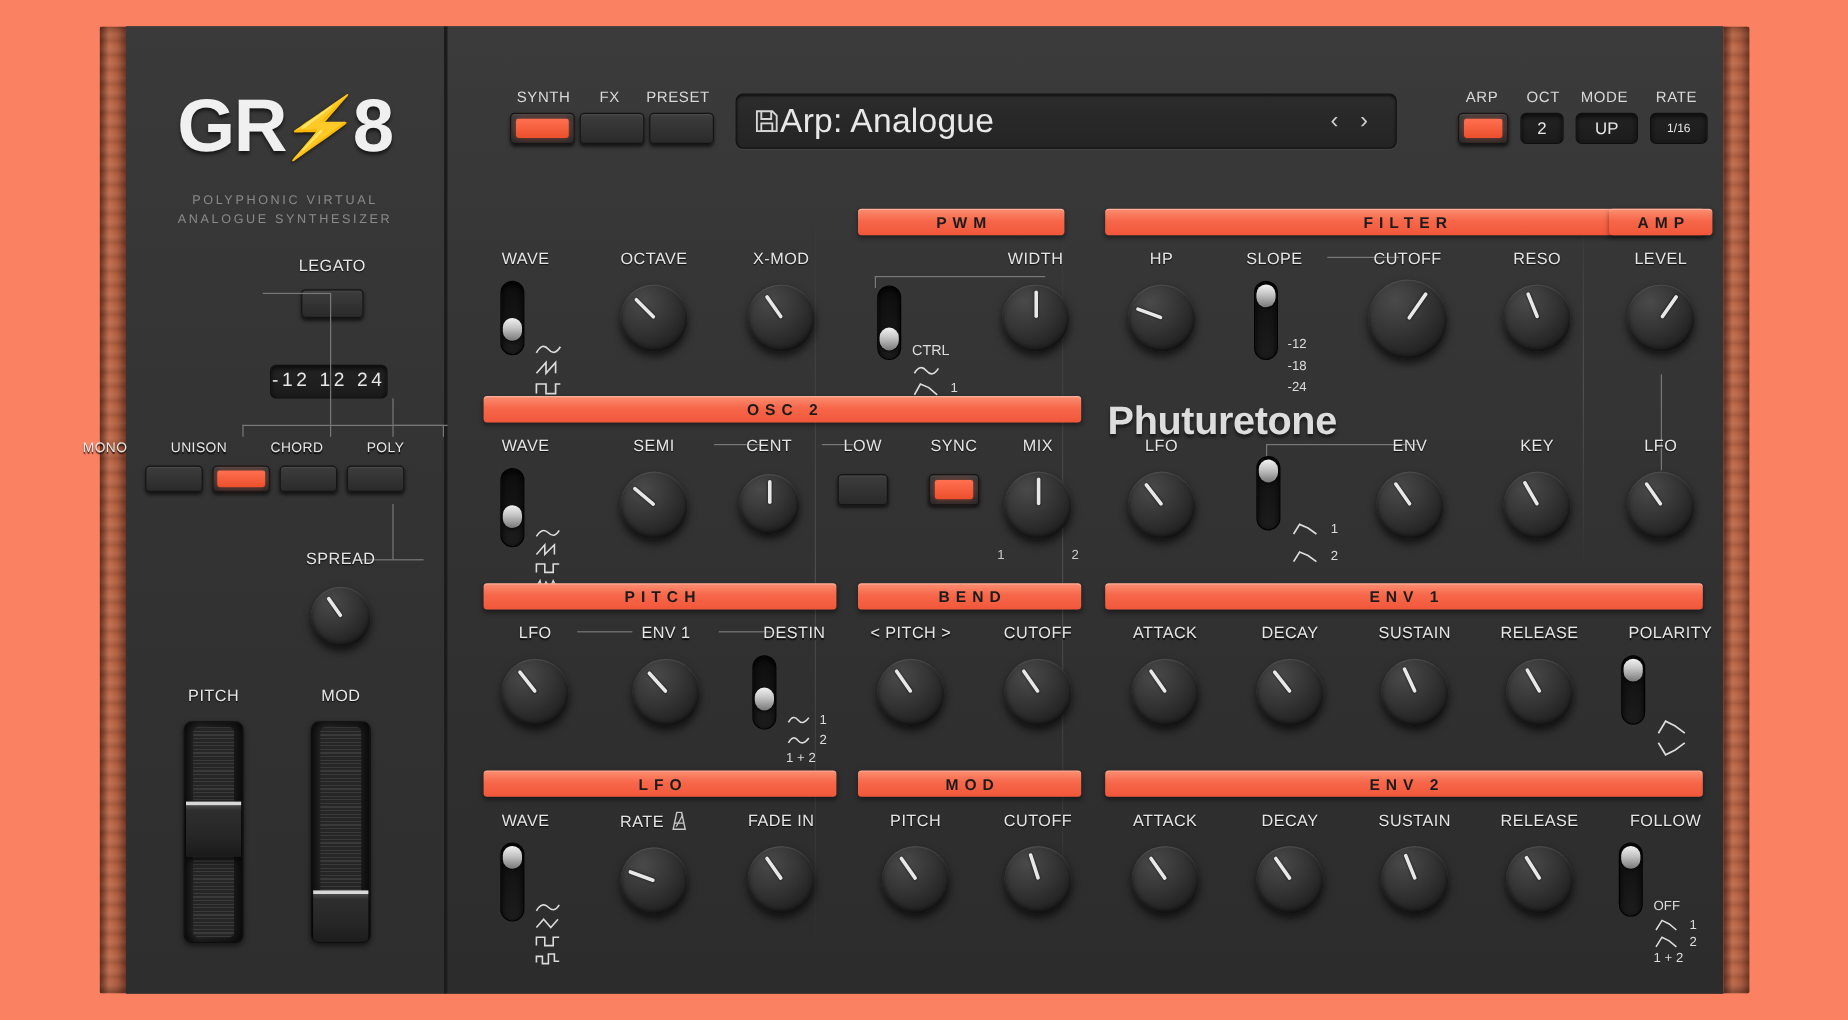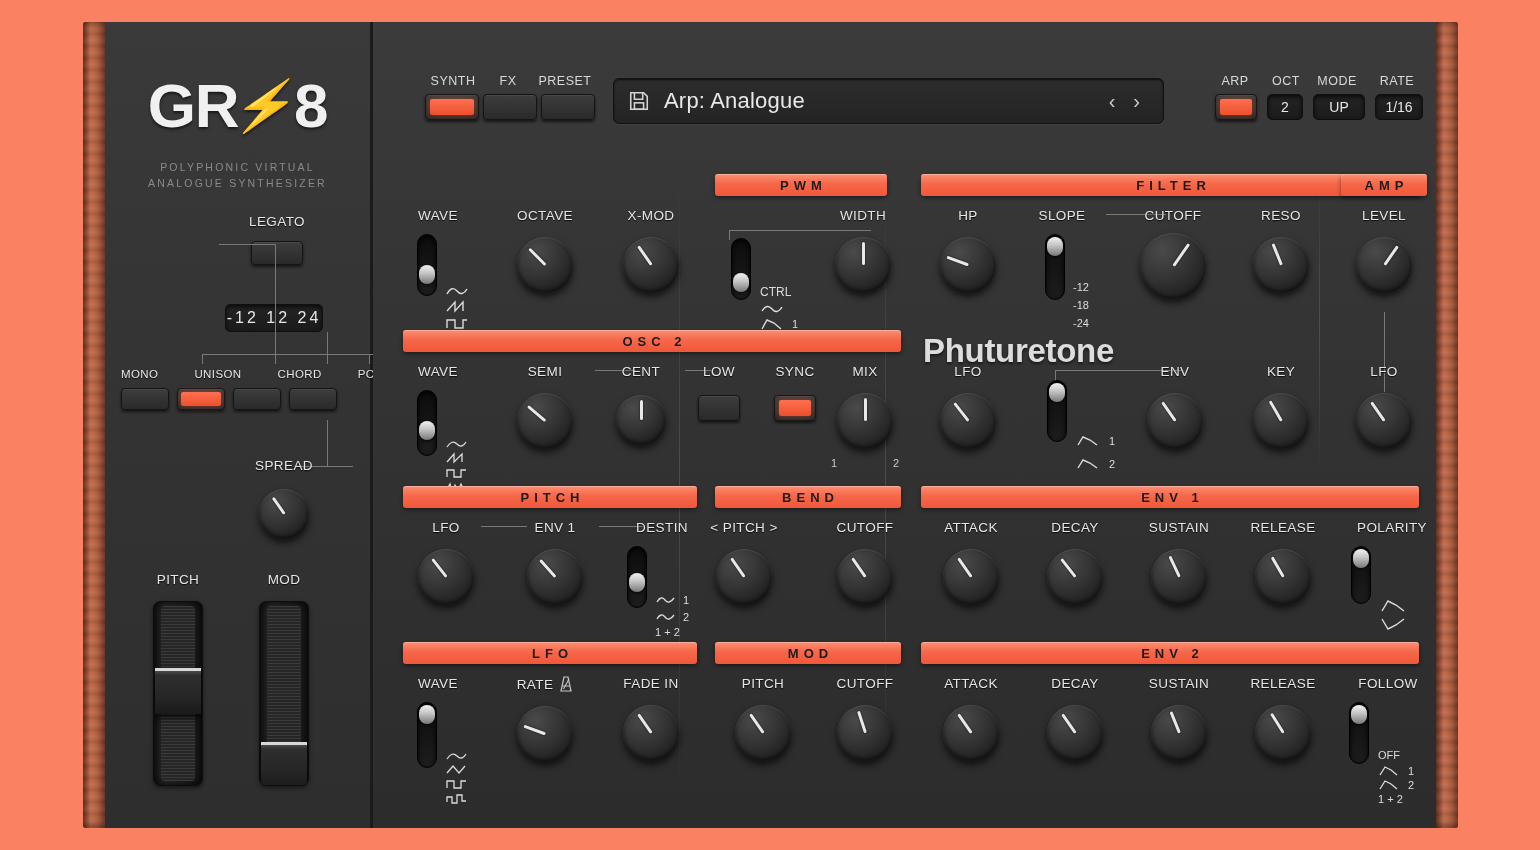--- a/index.html
+++ b/index.html
@@ -181,22 +181,22 @@
     width: 551px; height: 46px;
     border-radius: 6px;
     background: linear-gradient(to bottom, #2c2c2c, #242424);
     border: 1px solid #111;
     box-shadow: inset 0 1px 2px rgba(0,0,0,0.7), 0 1px 0 rgba(255,255,255,0.05);
     display: flex; align-items: center;
     padding: 0 14px;
   }
   #preset-name {
     color: #e8e8e8;
-    font-size: 22px;
-    margin-left: 14px;
+    font-size: 28px;
+    margin-left: 0;
     flex: 1;
     letter-spacing: 0.2px;
   }
   .navarrow {
     color: #cfcfcf; font-size: 20px; padding: 0 9px; line-height: 1;
   }
 
   
   .banner {
     height: 22px;
@@ -287,21 +287,21 @@
       <div class="line" style="left:114px; top:222px; width:56px; height:1px;"></div>
       <div class="line" style="left:170px; top:222px; width:1px; height:110px;"></div>
       <div class="line" style="left:97px; top:332px; width:180px; height:1px;"></div>
       <div class="line" style="left:97px; top:332px; width:1px; height:10px;"></div>
       <div class="line" style="left:170px; top:332px; width:1px; height:10px;"></div>
       <div class="line" style="left:222px; top:332px; width:1px; height:10px;"></div>
       <div class="line" style="left:222px; top:310px; width:1px; height:22px;"></div>
       <div class="line" style="left:222px; top:332px; width:42px; height:1px;"></div>
       <div class="line" style="left:264px; top:332px; width:1px; height:10px;"></div>
 
-      <div class="ctl" style="left:16px; top:346px; width:216px; display:flex; justify-content:flex-start;gap:36px;">
+      <div class="ctl" style="left:16px; top:346px; width:216px; display:flex; justify-content:flex-end;gap:36px;">
         <div class="lbl sm" style="width:50px;">MONO</div>
         <div class="lbl sm" style="width:56px;">UNISON</div>
         <div class="lbl sm" style="width:52px;">CHORD</div>
         <div class="lbl sm" style="width:44px;">POLY</div>
       </div>
       <div class="ctl" style="left:16px; top:366px; width:216px; display:flex; justify-content:space-between;">
         <div class="btn" style="width:48px; height:22px; padding:3px;"></div>
         <div class="btn" style="width:48px; height:22px; padding:3px;">
             <div class="led"></div>
           </div>
@@ -375,21 +375,21 @@
         </div>
         <div class="ctl" style="left:998px; top:52px;">
           <div class="tiny-label" style="width:52px;">RATE</div>
         </div>
 
         <div class="btn" style="position:absolute; left:842px; top:72px; width:42px; height:26px; padding:4px;">
             <div class="led"></div>
           </div>
         <div class="readout" style="position:absolute; left:894px; top:72px; width:36px; height:26px; font-size:14px; letter-spacing:0;">2</div>
         <div class="readout" style="position:absolute; left:940px; top:72px; width:52px; height:26px; font-size:14px; letter-spacing:0;">UP</div>
-        <div class="readout" style="position:absolute; left:1002px; top:72px; width:48px; height:26px; font-size:14px; letter-spacing:0;">1/16</div>
+        <div class="readout" style="position:absolute; left:1002px; top:72px; width:48px; height:26px; font-size:10px; letter-spacing:0;">1/16</div>
       </div>
 
       <div class="vdiv" style="left:306px; top:152px; height:620px;"></div>
       <div class="vdiv" style="left:512px; top:152px; height:620px;"></div>
       <div class="vdiv" style="left:946px; top:152px; height:300px;"></div>
 
 
       <div class="ctl" style="left:30px; top:186px; width:70px;">
         <div class="lbl">WAVE</div>
       </div>
@@ -641,21 +641,21 @@
             <svg class="wv" width="22" height="12" viewBox="0 0 22 12">
                 <path d="M2 8 Q6 1 10 6 T19 4" stroke="#dcdcdc" stroke-width="1.3" fill="none"></path>
               </svg>
             <span>2</span>
           </div>
           <div>1 + 2</div>
         </div>
       </div>
 
       <div class="banner" style="position:absolute; left:342px; top:464px; width:186px;">BEND</div>
-      <div class="ctl" style="left:321px; top:498px; width:100px;">
+      <div class="ctl" style="left:336px; top:498px; width:100px;">
         <div class="lbl">&lt; PITCH &gt;</div>
         <div class="knob k56" style="margin-top:14px;">
             <div class="ptr" style="transform:rotate(-35deg);"></div>
           </div>
       </div>
       <div class="ctl" style="left:442px; top:498px; width:100px;">
         <div class="lbl">CUTOFF</div>
         <div class="knob k56" style="margin-top:14px;">
             <div class="ptr" style="transform:rotate(-35deg);"></div>
           </div>

